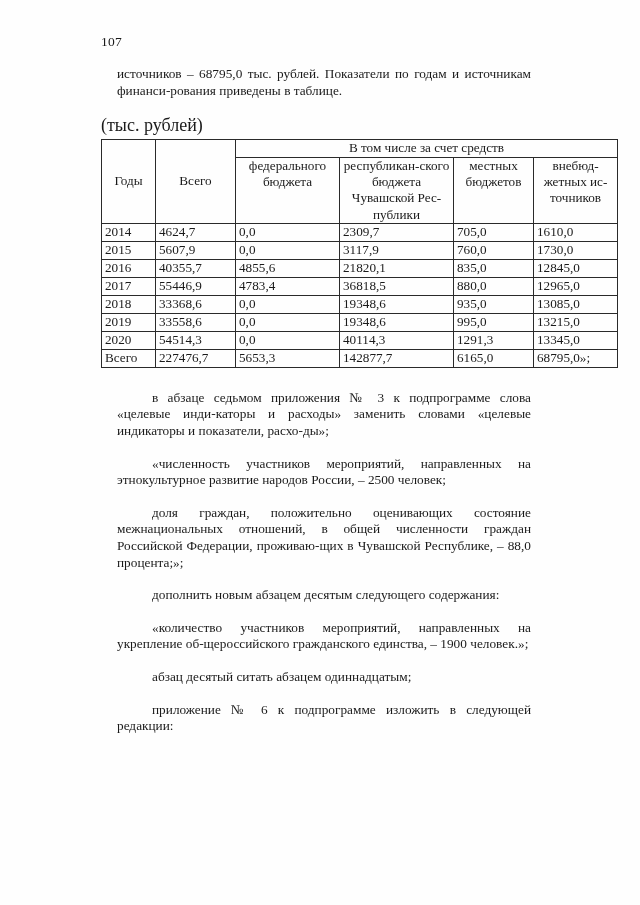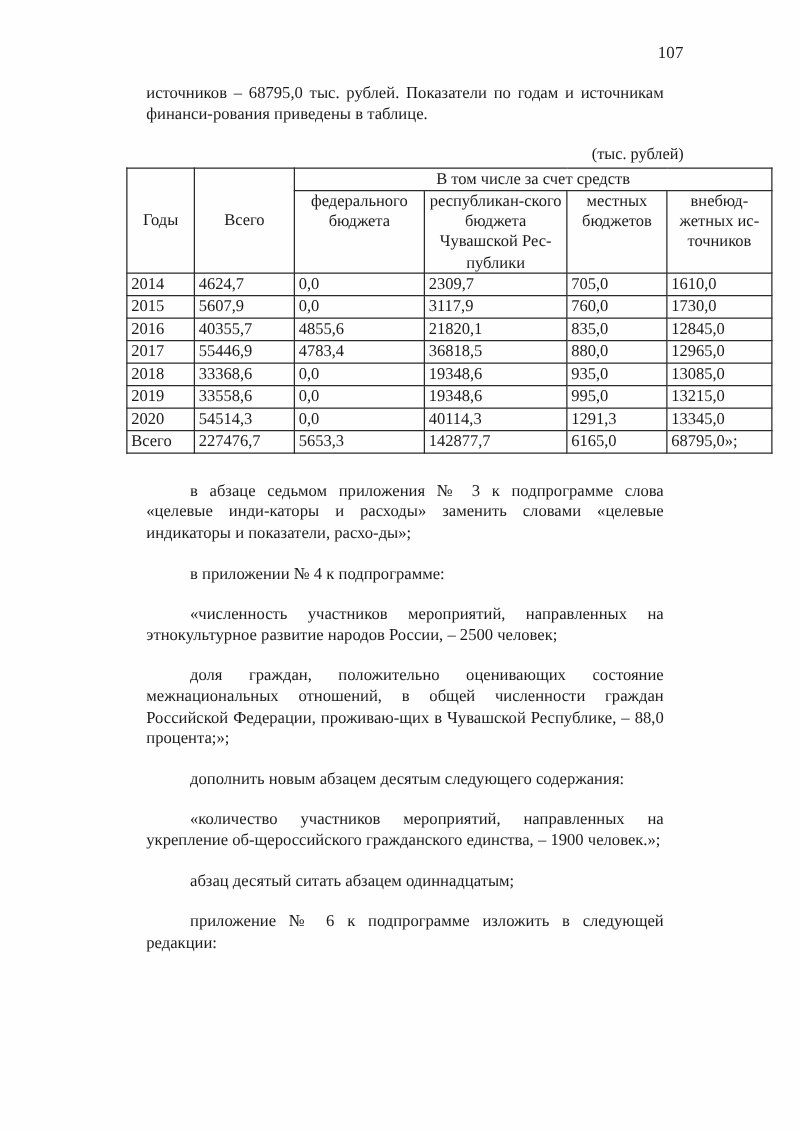--- a/index.html
+++ b/index.html
@@ -22,41 +22,41 @@
     height: 905px;
     background: #fefefe;
   }
   .content {
     position: absolute;
     left: 101px;
     top: 34px;
     width: 446px;
   }
   .page-number {
-    text-align: right;
+    text-align: left;
     font-size: 13.5px;
     line-height: 1.2;
     margin-bottom: 15px;
     letter-spacing: 0.2px;
     font-family: Liberation Serif, serif;
   }
   .para {
     font-size: 13.3px;
     line-height: 16.6px;
     text-align: justify;
     text-justify: inter-word;
     margin: 16px;
     hyphens: manual;
   }
   .para.indent {
     text-indent: 35px;
   }
   .units-line {
-    font-size: 13px;
-    text-align: right;
+    font-size: 18px;
+    text-align: left;
     margin-top: 16px;
     margin-bottom: 3px;
   }
 
   table.fin {
     border-collapse: collapse;
     width: 446px;
     font-size: 13.2px;
     table-layout: fixed;
   }
@@ -185,21 +185,20 @@
           <td class="num">5653,3</td>
           <td class="num">142877,7</td>
           <td class="num">6165,0</td>
           <td class="num tail-note">68795,0»;</td>
         </tr>
       </tbody>
     </table>
 
     <div class="body-block">
       <p class="para indent">в абзаце седьмом приложения № 3 к подпрограмме слова «целевые инди-каторы и расходы» заменить словами «целевые индикаторы и показатели, расхо-ды»;</p>
-      <p class="para indent">в приложении № 4 к подпрограмме:</p>
       <p class="para indent">«численность участников мероприятий, направленных на этнокультурное развитие народов России, – 2500 человек;</p>
       <p class="para indent">доля граждан, положительно оценивающих состояние межнациональных отношений, в общей численности граждан Российской Федерации, проживаю-щих в Чувашской Республике, – 88,0 процента;»;</p>
       <p class="para indent">дополнить новым абзацем десятым следующего содержания:</p>
       <p class="para indent">«количество участников мероприятий, направленных на укрепление об-щероссийского гражданского единства, – 1900 человек.»;</p>
       <p class="para indent">абзац десятый ситать абзацем одиннадцатым;</p>
       <p class="para indent">приложение № 6 к подпрограмме изложить в следующей редакции:</p>
     </div>
 
   </div>
 </div>

